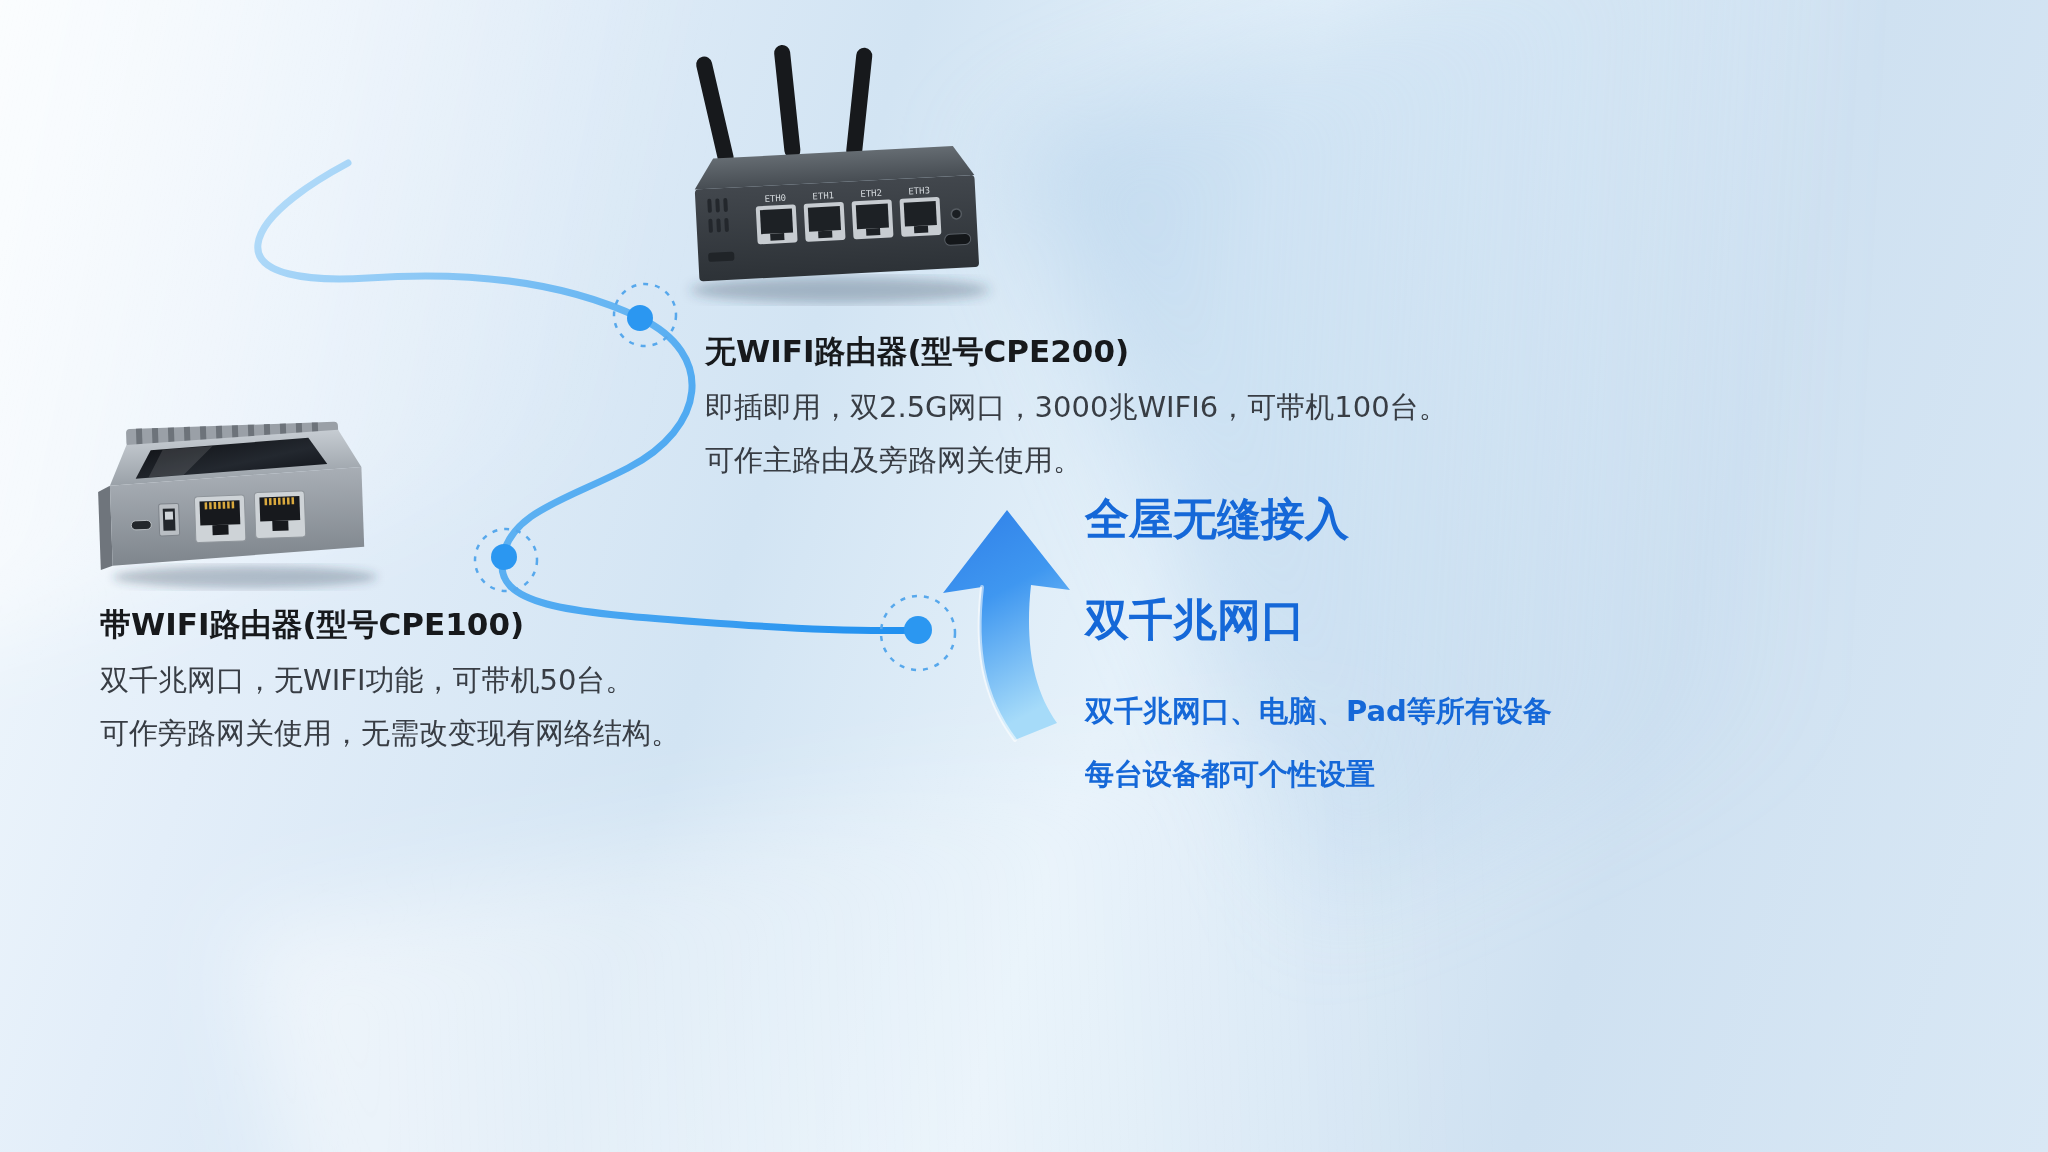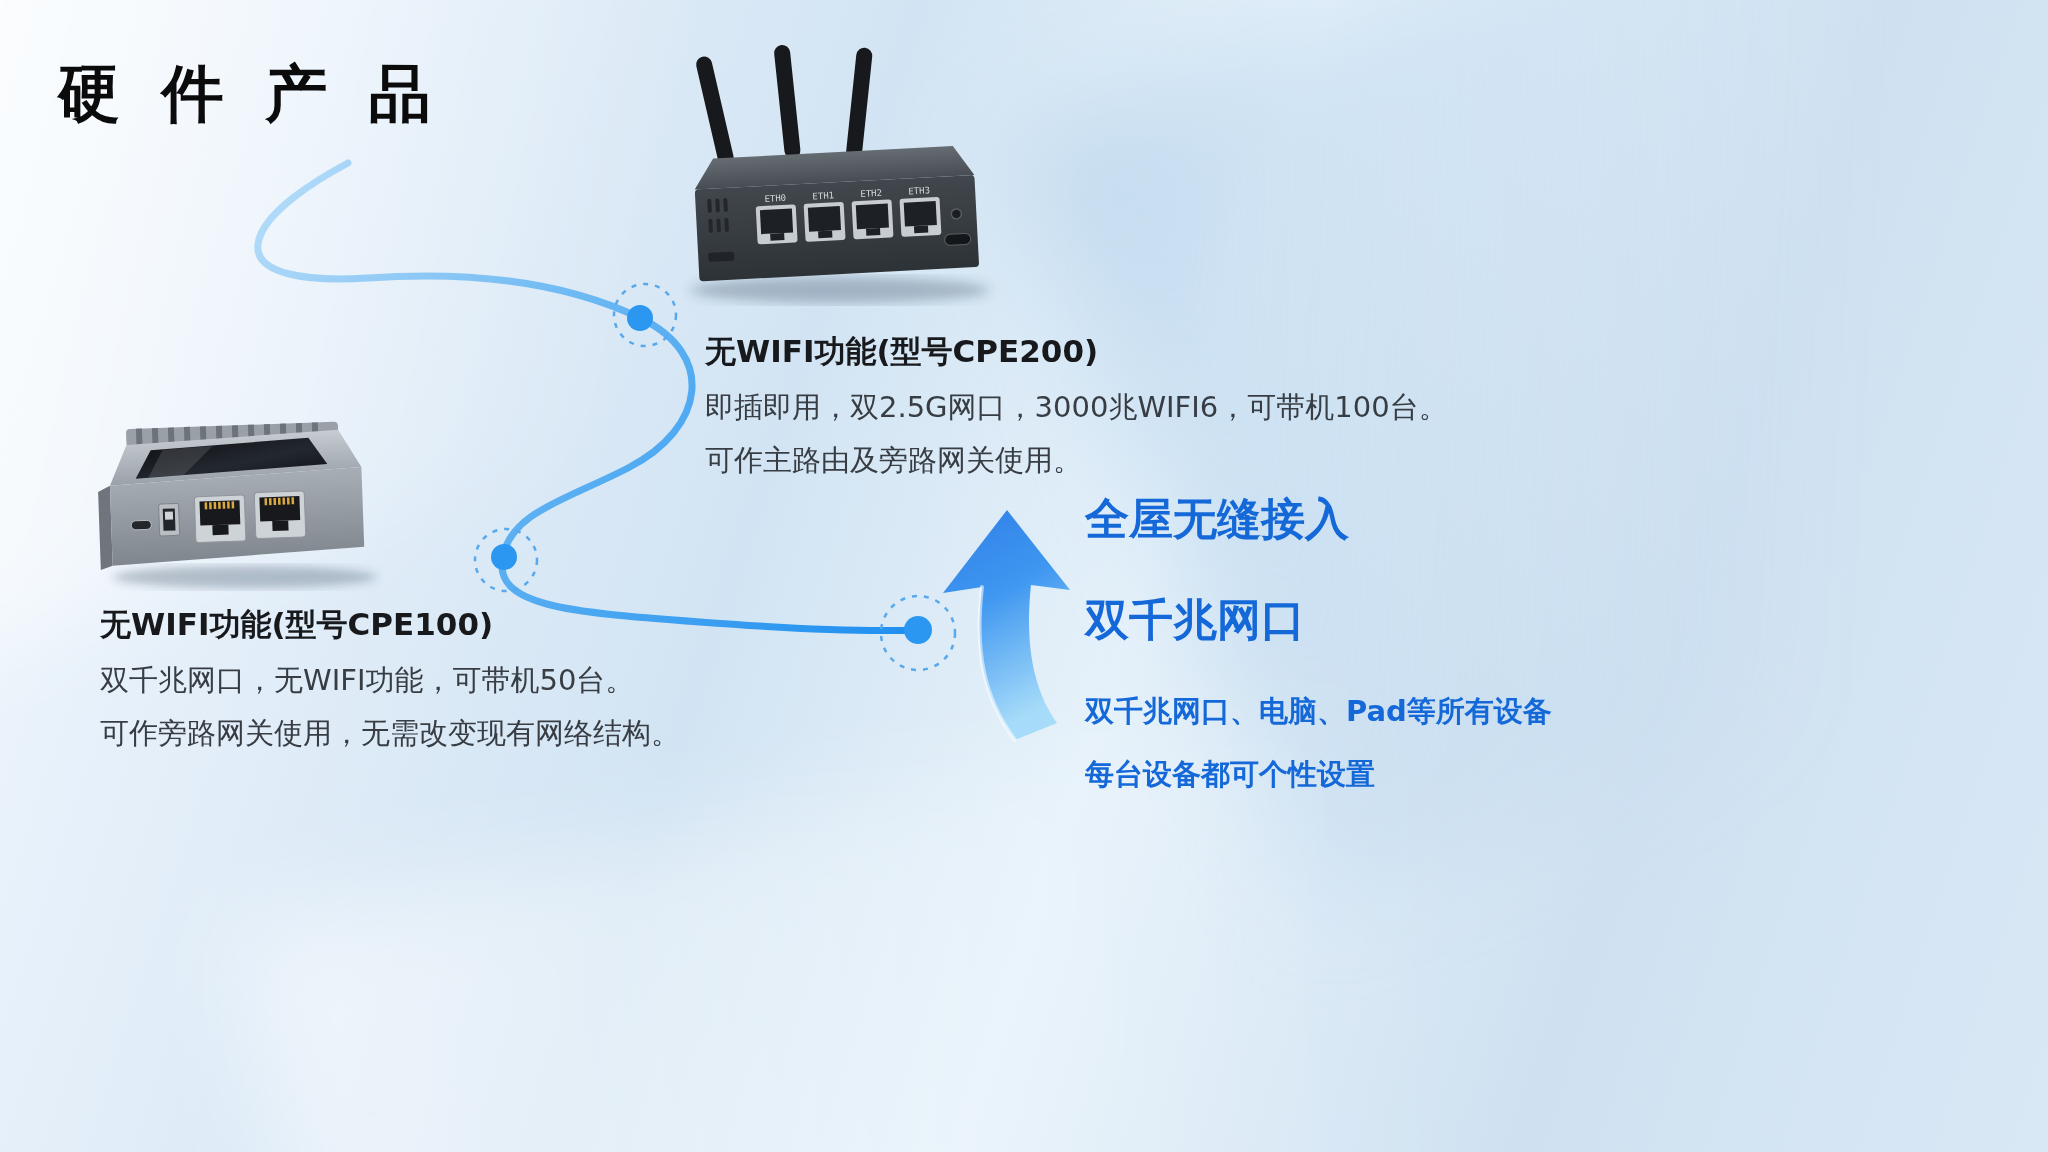--- a/index.html
+++ b/index.html
@@ -38,21 +38,20 @@
 </style>
 </head>
 <body>
 
 <div class="stage">
 
   <div class="streak s1"></div>
   <div class="streak s2"></div>
   <div class="streak s3"></div>
 
-  <h1 class="page-title">硬 件 产 品</h1>
 
   <svg class="layer" style="left:0;top:0;width:2048px;height:1152px" viewBox="0 0 2048 1152">
     <defs>
       <linearGradient id="lineGrad" gradientUnits="userSpaceOnUse" x1="258" y1="160" x2="918" y2="630">
         <stop offset="0" stop-color="#b9def9"></stop>
         <stop offset="0.5" stop-color="#5fb2f2"></stop>
         <stop offset="1" stop-color="#1e8ff0"></stop>
       </linearGradient>
     </defs>
     <path d="M 348 163 C 320 178 262 212 258 244 C 254 274 306 282 368 278 C 470 271 565 282 640 318 C 716 354 706 428 628 468 C 566 500 512 512 503 556 C 492 606 565 612 700 622 C 793 629 862 632 918 630" fill="none" stroke="url(#lineGrad)" stroke-width="7" stroke-linecap="round"></path>
@@ -219,27 +218,27 @@
         <stop offset="0" stop-color="#2f7fe8"></stop>
         <stop offset="0.45" stop-color="#3f97f0"></stop>
         <stop offset="1" stop-color="#a6dbf9"></stop>
       </linearGradient>
     </defs>
     <path d="M 72 12 L 8 95 L 47 89 C 40 150 47 198 80 242 L 122 225 C 97 190 90 143 96 87 L 135 92 Z" fill="url(#arrowGrad)"></path>
     <path d="M 47 89 C 40 150 47 198 80 242" fill="none" stroke="rgba(255,255,255,0.55)" stroke-width="4" stroke-linecap="round"></path>
   </svg>
 
   <div class="desc-block cpe200-block">
-    <div class="desc-title">无WIFI功能(型号CPE200)</div>
+    <div class="desc-title">无WIFI路由器(型号CPE200)</div>
     <div class="desc-line">即插即用，双2.5G网口，3000兆WIFI6，可带机100台。</div>
     <div class="desc-line">可作主路由及旁路网关使用。</div>
   </div>
 
   <div class="desc-block cpe100-block">
-    <div class="desc-title">无WIFI功能(型号CPE100)</div>
+    <div class="desc-title">带WIFI路由器(型号CPE100)</div>
     <div class="desc-line">双千兆网口，无WIFI功能，可带机50台。</div>
     <div class="desc-line">可作旁路网关使用，无需改变现有网络结构。</div>
   </div>
 
   <div class="features">
     <div class="feat-headline">全屋无缝接入</div>
     <div class="feat-headline">双千兆网口</div>
     <div class="feat-line">双千兆网口、电脑、Pad等所有设备</div>
     <div class="feat-line">每台设备都可个性设置</div>
   </div>

